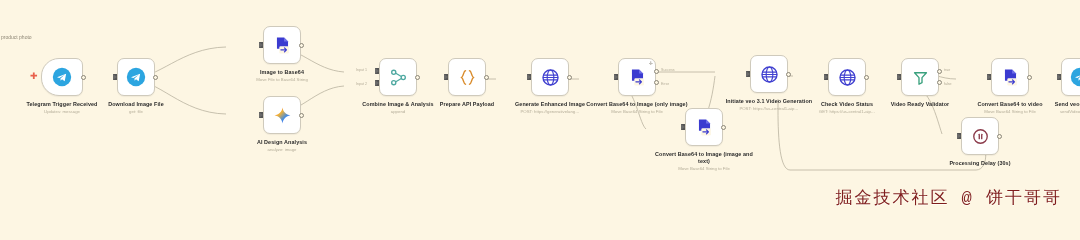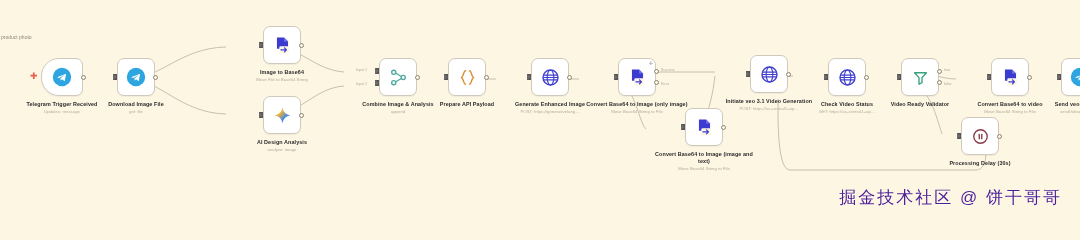--- a/index.html
+++ b/index.html
@@ -48,22 +48,22 @@
   .port.in.p1{top:34%;}
   .port.in.p2{top:66%;}
   .portlabel{position:absolute;font-size:3.6px;color:#b4ad99;white-space:nowrap;}
   .plus{position:absolute;color:#e8604c;font-size:9px;line-height:9px;font-weight:700;}
   .nodeplus{position:absolute;right:2px;top:1.5px;color:#8a8578;font-size:5px;line-height:5px;}
   
   .sticky-label{position:absolute;font-size:5px;color:#8f8877;}
   
   .watermark{
     position:absolute;right:18px;bottom:2px;
-    font-family:Liberation Sans, sans-serif;
-    font-size:17px;color:#4c1d95;letter-spacing:2px;
+    font-family:Liberation Mono, monospace;
+    font-size:17px;color:#7f1d1d;letter-spacing:2px;
     text-shadow:0 1px 0 #fffdf4;white-space:nowrap;
   }
 </style>
 </head>
 <body>
 
 <div id="canvas">
 
   <svg id="edges" viewBox="0 0 1080 211">
     <defs>

